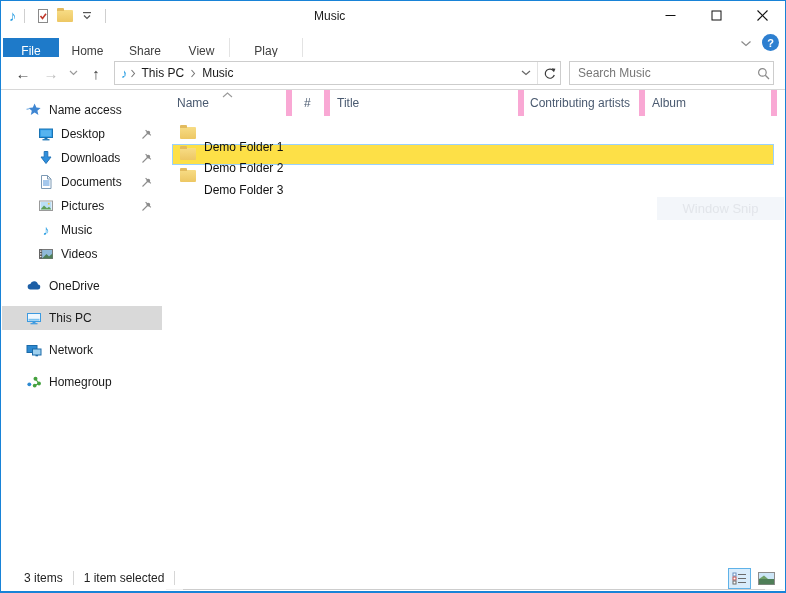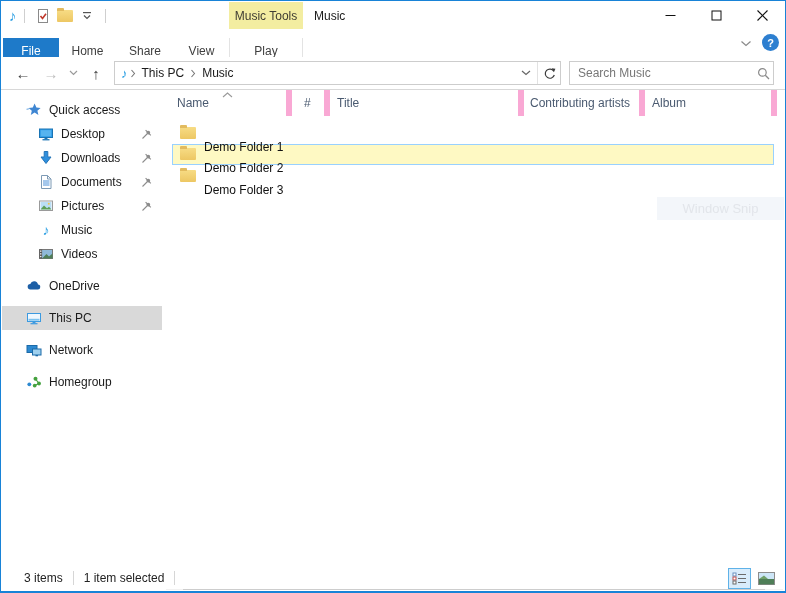--- a/index.html
+++ b/index.html
@@ -62,21 +62,21 @@
   .hdr { position:absolute; left:0; right:0; top:0; height:27px; display:flex; color:#4a5a70; }
   .hcell { height:26px; line-height:26px; border-right:6px solid #f9a8d4; overflow:hidden; white-space:nowrap; }
   .hc-name { width:130px; padding-left:15px; }
   .hc-num { width:38px; padding-left:12px; }
   .hc-title { width:194px; padding-left:7px; }
   .hc-artists { width:121px; padding-left:6px; }
   .hc-album { width:132px; padding-left:7px; }
   .sort-chev { position:absolute; left:60px; top:2px; }
   .rows { position:absolute; top:32px; left:0; right:0; }
   .row { margin-left:10px; width:602px; height:21.5px; display:flex; align-items:center; padding-left:8px; }
-  .row.sel { background:#fef9c3; border:1px solid #99d1ff; padding-left:7px; }
+  .row.sel { background:#fde047; border:1px solid #99d1ff; padding-left:7px; }
   .folder { position:relative; width:16px; height:12px; margin-right:8px;
     background:linear-gradient(180deg,#f7dc85,#edc763); border-radius:1px; flex:0 0 16px; }
   .folder::before { content:""; position:absolute; left:0; top:-2px; width:7px; height:3px;
     background:#e2bb5f; border-radius:1px 1px 0 0; }
   .rowlbl { color:#111;margin-top:28px; }
   
   .snip { position:absolute; left:656px; top:196px; width:127px; height:23px; background:#f3f6fa;
     color:#e2e5ea; font-size:13px; display:flex; align-items:center; justify-content:center; z-index:5; }
   
   .hscroll { position:absolute; left:165px; right:2px; bottom:1px; height:17px; background:#f1f1f1; display:flex; }
@@ -112,21 +112,20 @@
         <span class="folder" style="margin:0"></span>
       </span>
       <span class="qat-btn">
         <svg width="10" height="9" viewBox="0 0 10 9">
           <rect x="1" y="1" width="8" height="1.2" fill="#555"></rect>
           <polyline points="2,4.5 5,7.5 8,4.5" fill="none" stroke="#555" stroke-width="1.2"></polyline>
         </svg>
       </span>
       <span class="sep"></span>
     </div>
-    <div class="ctx-group">Music Tools</div>
     <div class="win-title">Music</div>
     <div class="caption">
       <div class="cap-btn">
         <svg width="11" height="11" viewBox="0 0 11 11">
           <line x1="0.5" y1="5.5" x2="10.5" y2="5.5" stroke="#111" stroke-width="1"></line>
         </svg>
       </div>
       <div class="cap-btn">
         <svg width="11" height="11" viewBox="0 0 11 11">
           <rect x="1" y="1" width="9" height="9" fill="none" stroke="#111" stroke-width="1"></rect>
@@ -210,21 +209,21 @@
   </div>
 
   <div class="main">
 
     <div class="sidebar">
       <div class="side-item">
         <svg class="si" viewBox="0 0 16 16">
           <path d="M8.6 1.6l1.8 3.9 4.2.4-3.2 2.8 1 4.2-3.8-2.3-3.8 2.3 1-4.2L2.6 5.9l4.2-.4z" fill="#3f86d2"></path>
           <rect x="0.5" y="6.5" width="2.6" height="1.1" fill="#7fb2e5" transform="rotate(-15 1.8 7)"></rect>
         </svg>
-        <span class="lbl">Quick access</span>
+        <span class="lbl">Name access</span>
       </div>
       <div class="side-item child">
         <svg class="si" viewBox="0 0 16 16">
           <rect x="1.5" y="3" width="13" height="8.5" fill="#2f9ce8" stroke="#1a74b4"></rect>
           <rect x="2.8" y="4.2" width="10.4" height="6" fill="#56b4f0"></rect>
           <rect x="6.5" y="11.5" width="3" height="1.6" fill="#1a74b4"></rect>
           <rect x="4.5" y="13.1" width="7" height="1.3" fill="#1a74b4"></rect>
         </svg>
         <span class="lbl">Desktop</span>
         <svg class="pin" width="11" height="11" viewBox="0 0 11 11">

